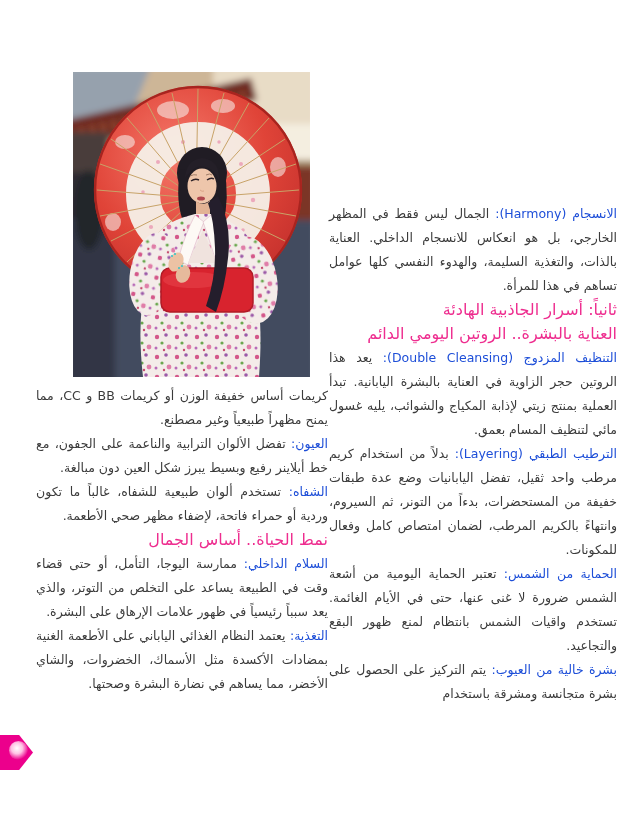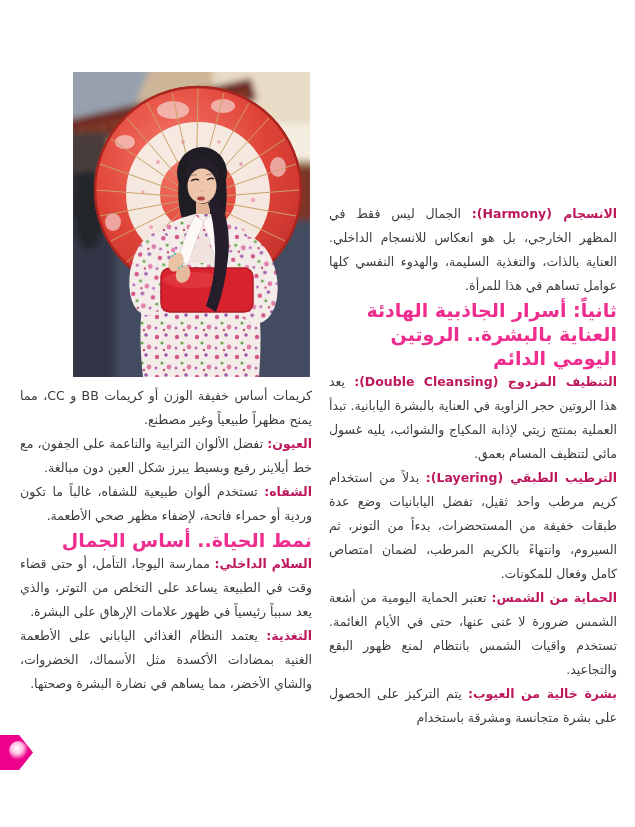--- a/index.html
+++ b/index.html
@@ -19,25 +19,25 @@
   .photo svg { display:block; width:237px; height:305px; }
 
   
   .col {
     position:absolute;
     font-size:12.5px; line-height:24px; color:#3b3b3b;
     text-align:justify; text-align-last:right;
     direction:rtl;
   }
   .col-right { right:18px; top:202px; width:288px; }
-  .col-left  { right:323px; top:384px; width:292px; }
+  .col-left  { right:307px; top:384px; width:292px; }
   .para { margin:0; }
-  .kw { font-weight:bold; color:#be185d; }
+  .kw { font-weight:normal; color:#1d4ed8; }
   .h-pink {
-    font-weight:bold; color:#ee2d8f; font-size:19px; line-height:24px;
+    font-weight:normal; color:#ee2d8f; font-size:16px; line-height:24px;
     text-align:right; text-align-last:right;
   }
 
   
   .marker {
     position:absolute; left:0; top:735px; width:33px; height:35px;
     background:#ec008c;
     clip-path:polygon(0 0, 58% 0, 100% 50%, 58% 100%, 0 100%);
   }
   .marker-sphere {

